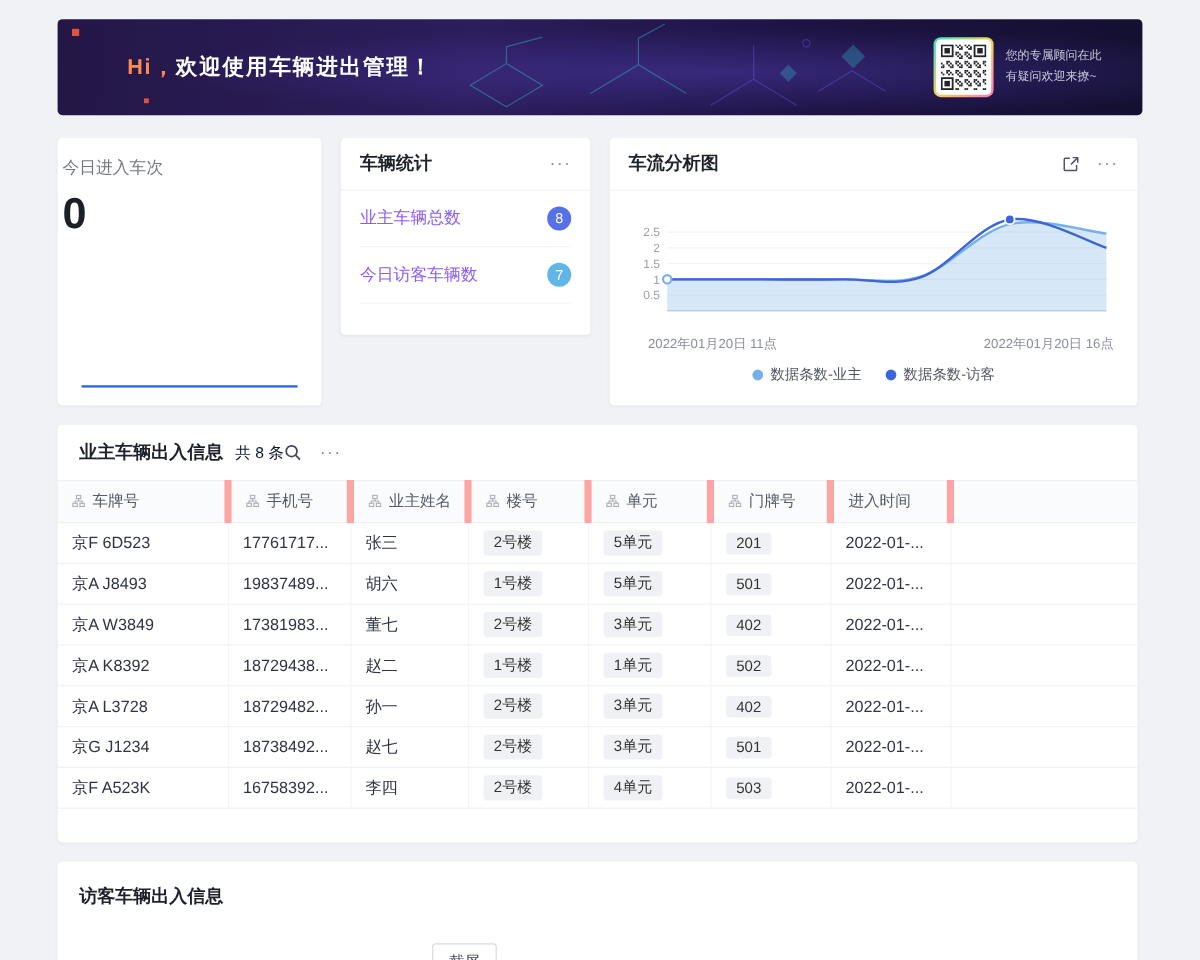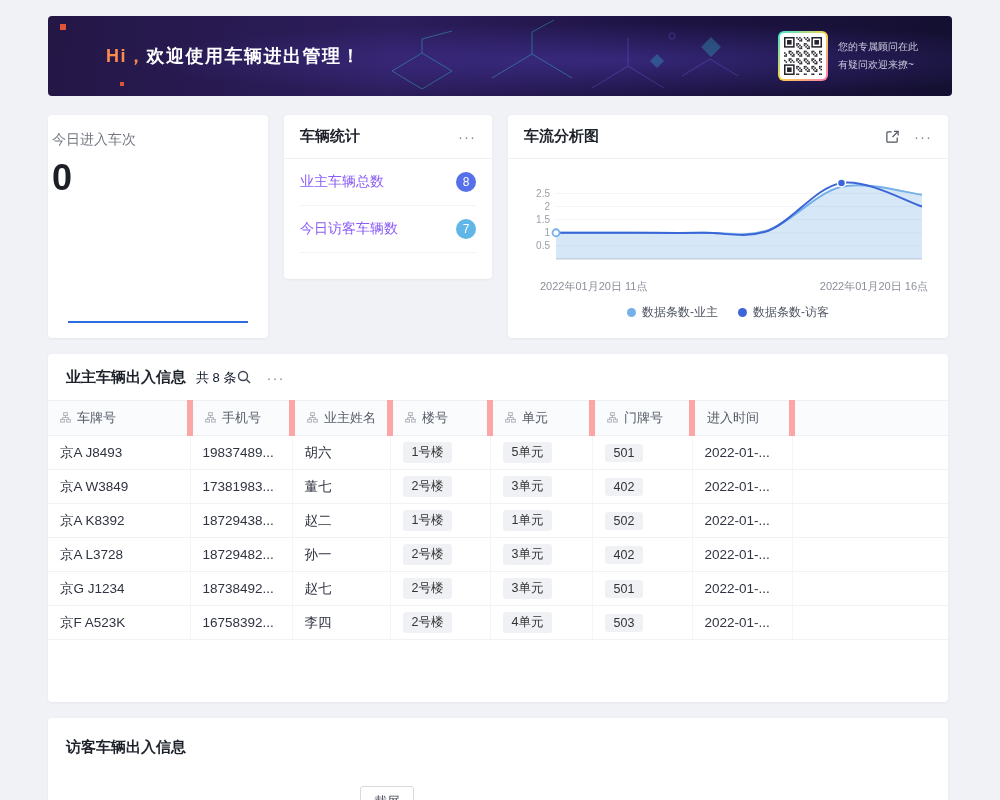--- a/index.html
+++ b/index.html
@@ -398,20 +398,30 @@
                 <rect x="0.8" y="8" width="4" height="3"></rect>
                 <rect x="7.2" y="8" width="4" height="3"></rect>
                 <path d="M6 3.8v2.2M2.8 8V6h6.4v2"></path>
               </svg><span>门牌号</span></th>
             <th><span>进入时间</span></th>
             <th></th>
           </tr>
         </thead>
       <tbody>
           <tr>
+            <td>京F 6D523</td>
+            <td>17761717...</td>
+            <td>张三</td>
+            <td><span class="tag">2号楼</span></td>
+            <td><span class="tag">5单元</span></td>
+            <td><span class="tag">201</span></td>
+            <td>2022-01-...</td>
+            <td></td>
+          </tr>
+          <tr>
             <td>京A J8493</td>
             <td>19837489...</td>
             <td>胡六</td>
             <td><span class="tag">1号楼</span></td>
             <td><span class="tag">5单元</span></td>
             <td><span class="tag">501</span></td>
             <td>2022-01-...</td>
             <td></td>
           </tr>
           <tr>

